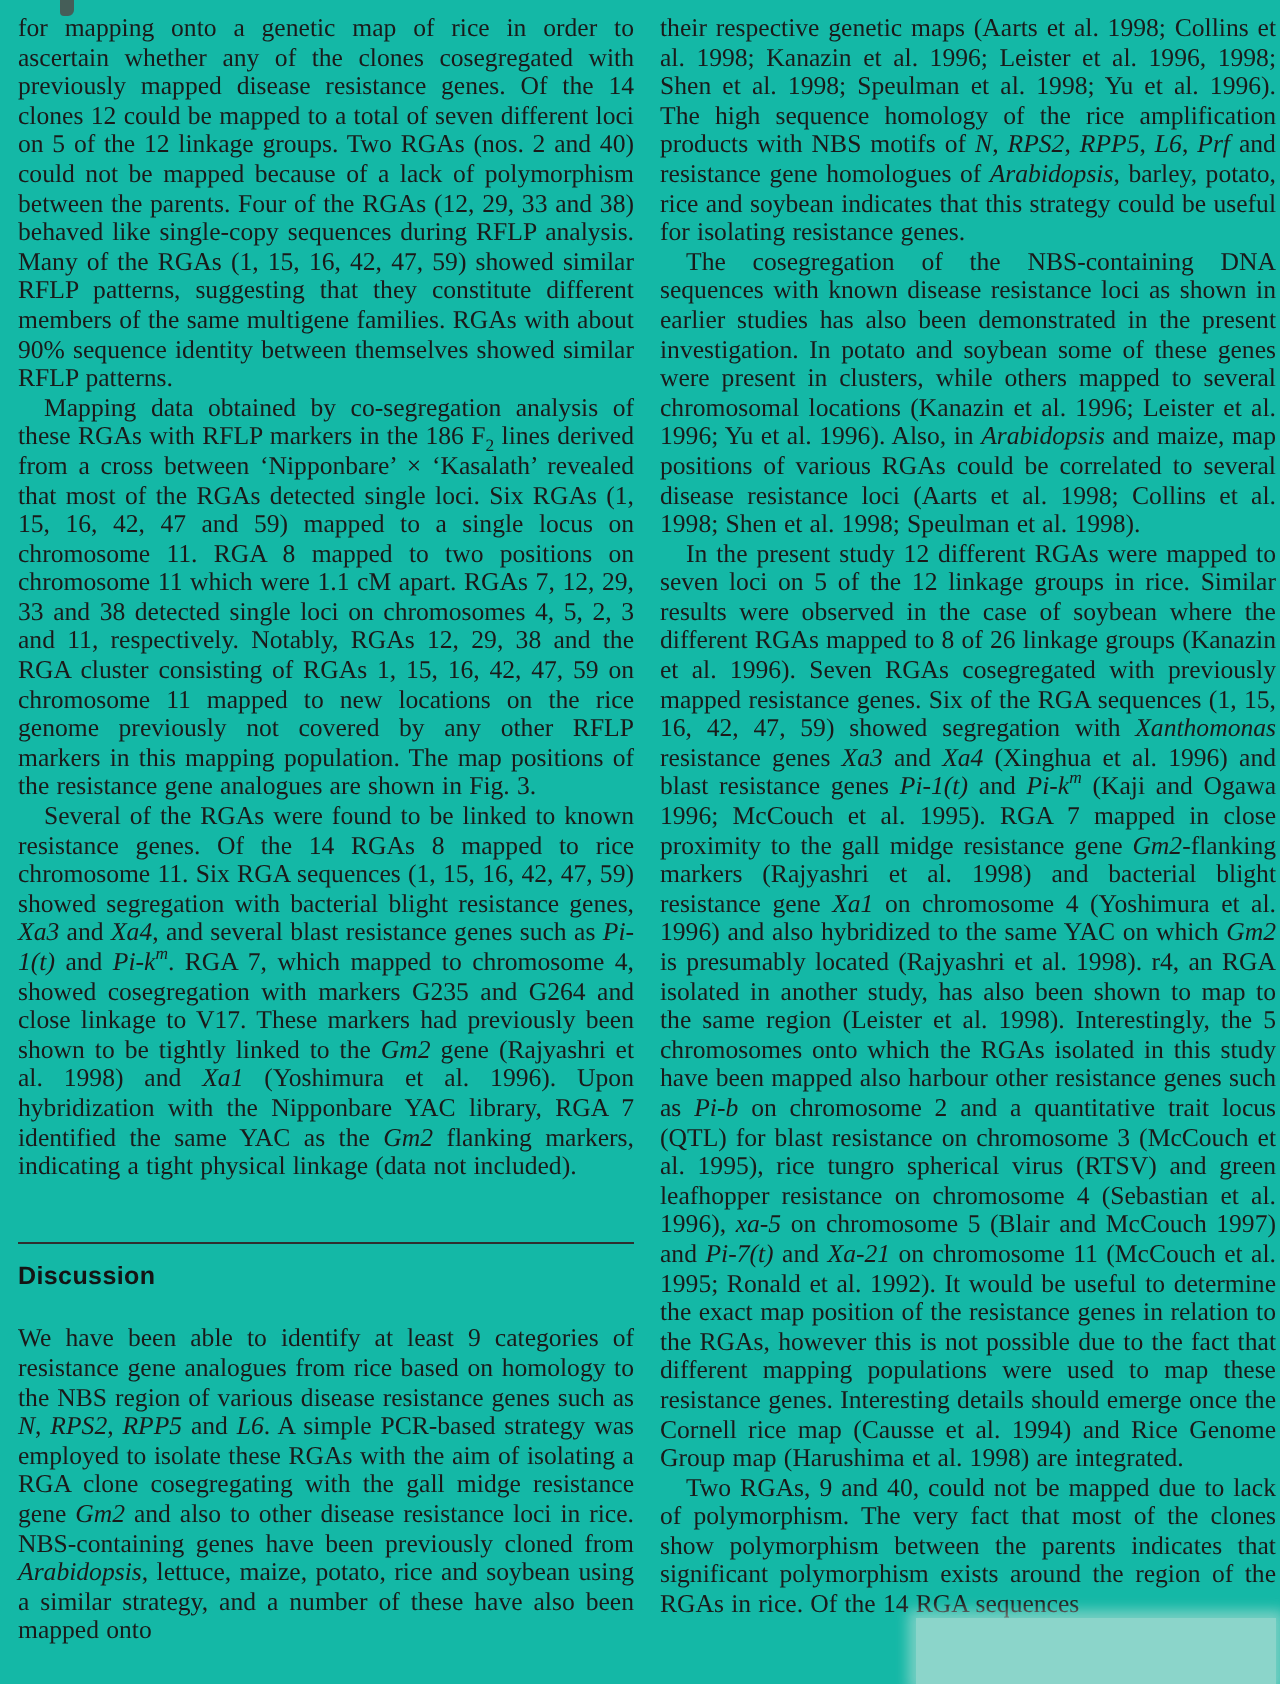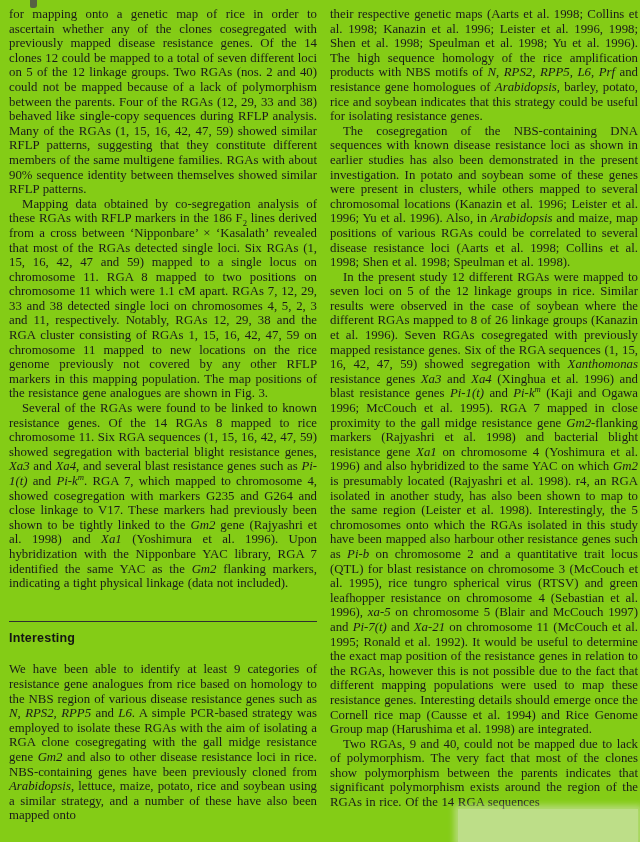--- a/index.html
+++ b/index.html
@@ -5,21 +5,21 @@
   html, body {
     margin: 0;
     padding: 0;
     background: #e9e9e5;
   }
   .page {
     position: relative;
     width: 640px;
     height: 842px;
     box-sizing: border-box;
-    background: #84cc16;
+    background: #14b8a6;
     padding: 7px 6px 0 9px;
     display: flex;
     gap: 13px;
     overflow: hidden;
     font-family: "Liberation Serif", serif;
     font-size: 12.8px;
     line-height: 14.6px;
     color: #1a1a1a;
     -webkit-font-smoothing: antialiased;
   }
@@ -81,21 +81,21 @@
 </head>
 <body>
 
 <div class="page">
   <div class="scan-mark"></div>
   <div class="col">
       <p class="para"><span>for mapping onto a genetic map of rice in order to ascertain whether any of the clones cosegregated with previously mapped disease resistance genes. Of the 14 clones 12 could be mapped to a total of seven different loci on 5 of the 12 linkage groups. Two RGAs (nos. 2 and 40) could not be mapped because of a lack of polymorphism between the parents. Four of the RGAs (12, 29, 33 and 38) behaved like single-copy sequences during RFLP analysis. Many of the RGAs (1, 15, 16, 42, 47, 59) showed similar RFLP patterns, suggesting that they constitute different members of the same multigene families. RGAs with about 90% sequence identity between themselves showed similar RFLP patterns.</span></p>
       <p class="para indent"><span>Mapping data obtained by co-segregation analysis of these RGAs with RFLP markers in the 186 F</span><sub>2</sub><span> lines derived from a cross between ‘Nipponbare’ × ‘Kasalath’ revealed that most of the RGAs detected single loci. Six RGAs (1, 15, 16, 42, 47 and 59) mapped to a single locus on chromosome 11. RGA 8 mapped to two positions on chromosome 11 which were 1.1 cM apart. RGAs 7, 12, 29, 33 and 38 detected single loci on chromosomes 4, 5, 2, 3 and 11, respectively. Notably, RGAs 12, 29, 38 and the RGA cluster consisting of RGAs 1, 15, 16, 42, 47, 59 on chromosome 11 mapped to new locations on the rice genome previously not covered by any other RFLP markers in this mapping population. The map positions of the resistance gene analogues are shown in Fig. 3.</span></p>
       <p class="para indent"><span>Several of the RGAs were found to be linked to known resistance genes. Of the 14 RGAs 8 mapped to rice chromosome 11. Six RGA sequences (1, 15, 16, 42, 47, 59) showed segregation with bacterial blight resistance genes, </span><span><em>Xa3</em></span><span> and </span><span><em>Xa4</em></span><span>, and several blast resistance genes such as </span><span><em>Pi-1(t)</em></span><span> and </span><span><em>Pi-k</em></span><sup><em>m</em></sup><span>. RGA 7, which mapped to chromosome 4, showed cosegregation with markers G235 and G264 and close linkage to V17. These markers had previously been shown to be tightly linked to the </span><span><em>Gm2</em></span><span> gene (Rajyashri et al. 1998) and </span><span><em>Xa1</em></span><span> (Yoshimura et al. 1996). Upon hybridization with the Nipponbare YAC library, RGA 7 identified the same YAC as the </span><span><em>Gm2</em></span><span> flanking markers, indicating a tight physical linkage (data not included).</span></p>
       <hr class="rule">
-      <h2 class="heading">Interesting</h2>
+      <h2 class="heading">Discussion</h2>
       <p class="para"><span>We have been able to identify at least 9 categories of resistance gene analogues from rice based on homology to the NBS region of various disease resistance genes such as </span><span><em>N</em></span><span>, </span><span><em>RPS2</em></span><span>, </span><span><em>RPP5</em></span><span> and </span><span><em>L6</em></span><span>. A simple PCR-based strategy was employed to isolate these RGAs with the aim of isolating a RGA clone cosegregating with the gall midge resistance gene </span><span><em>Gm2</em></span><span> and also to other disease resistance loci in rice. NBS-containing genes have been previously cloned from </span><span><em>Arabidopsis</em></span><span>, lettuce, maize, potato, rice and soybean using a similar strategy, and a number of these have also been mapped onto</span></p>
     </div>
   <div class="col">
       <p class="para"><span>their respective genetic maps (Aarts et al. 1998; Collins et al. 1998; Kanazin et al. 1996; Leister et al. 1996, 1998; Shen et al. 1998; Speulman et al. 1998; Yu et al. 1996). The high sequence homology of the rice amplification products with NBS motifs of </span><span><em>N</em></span><span>, </span><span><em>RPS2</em></span><span>, </span><span><em>RPP5</em></span><span>, </span><span><em>L6</em></span><span>, </span><span><em>Prf</em></span><span> and resistance gene homologues of </span><span><em>Arabidopsis</em></span><span>, barley, potato, rice and soybean indicates that this strategy could be useful for isolating resistance genes.</span></p>
       <p class="para indent"><span>The cosegregation of the NBS-containing DNA sequences with known disease resistance loci as shown in earlier studies has also been demonstrated in the present investigation. In potato and soybean some of these genes were present in clusters, while others mapped to several chromosomal locations (Kanazin et al. 1996; Leister et al. 1996; Yu et al. 1996). Also, in </span><span><em>Arabidopsis</em></span><span> and maize, map positions of various RGAs could be correlated to several disease resistance loci (Aarts et al. 1998; Collins et al. 1998; Shen et al. 1998; Speulman et al. 1998).</span></p>
       <p class="para indent"><span>In the present study 12 different RGAs were mapped to seven loci on 5 of the 12 linkage groups in rice. Similar results were observed in the case of soybean where the different RGAs mapped to 8 of 26 linkage groups (Kanazin et al. 1996). Seven RGAs cosegregated with previously mapped resistance genes. Six of the RGA sequences (1, 15, 16, 42, 47, 59) showed segregation with </span><span><em>Xanthomonas</em></span><span> resistance genes </span><span><em>Xa3</em></span><span> and </span><span><em>Xa4</em></span><span> (Xinghua et al. 1996) and blast resistance genes </span><span><em>Pi-1(t)</em></span><span> and </span><span><em>Pi-k</em></span><sup><em>m</em></sup><span> (Kaji and Ogawa 1996; McCouch et al. 1995). RGA 7 mapped in close proximity to the gall midge resistance gene </span><span><em>Gm2</em></span><span>-flanking markers (Rajyashri et al. 1998) and bacterial blight resistance gene </span><span><em>Xa1</em></span><span> on chromosome 4 (Yoshimura et al. 1996) and also hybridized to the same YAC on which </span><span><em>Gm2</em></span><span> is presumably located (Rajyashri et al. 1998). r4, an RGA isolated in another study, has also been shown to map to the same region (Leister et al. 1998). Interestingly, the 5 chromosomes onto which the RGAs isolated in this study have been mapped also harbour other resistance genes such as </span><span><em>Pi-b</em></span><span> on chromosome 2 and a quantitative trait locus (QTL) for blast resistance on chromosome 3 (McCouch et al. 1995), rice tungro spherical virus (RTSV) and green leafhopper resistance on chromosome 4 (Sebastian et al. 1996), </span><span><em>xa-5</em></span><span> on chromosome 5 (Blair and McCouch 1997) and </span><span><em>Pi-7(t)</em></span><span> and </span><span><em>Xa-21</em></span><span> on chromosome 11 (McCouch et al. 1995; Ronald et al. 1992). It would be useful to determine the exact map position of the resistance genes in relation to the RGAs, however this is not possible due to the fact that different mapping populations were used to map these resistance genes. Interesting details should emerge once the Cornell rice map (Causse et al. 1994) and Rice Genome Group map (Harushima et al. 1998) are integrated.</span></p>
       <p class="para indent"><span>Two RGAs, 9 and 40, could not be mapped due to lack of polymorphism. The very fact that most of the clones show polymorphism between the parents indicates that significant polymorphism exists around the region of the RGAs in rice. Of the 14 RGA sequences</span></p>
     </div>
   <div class="watermark-fade"></div>
 </div>

